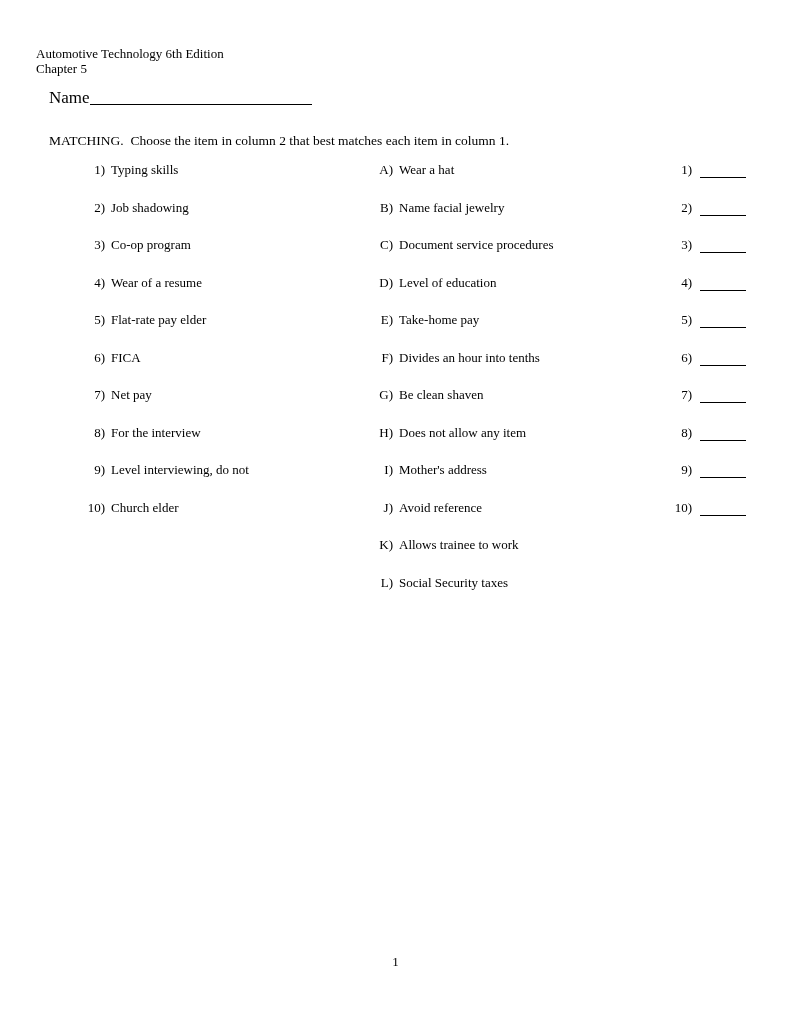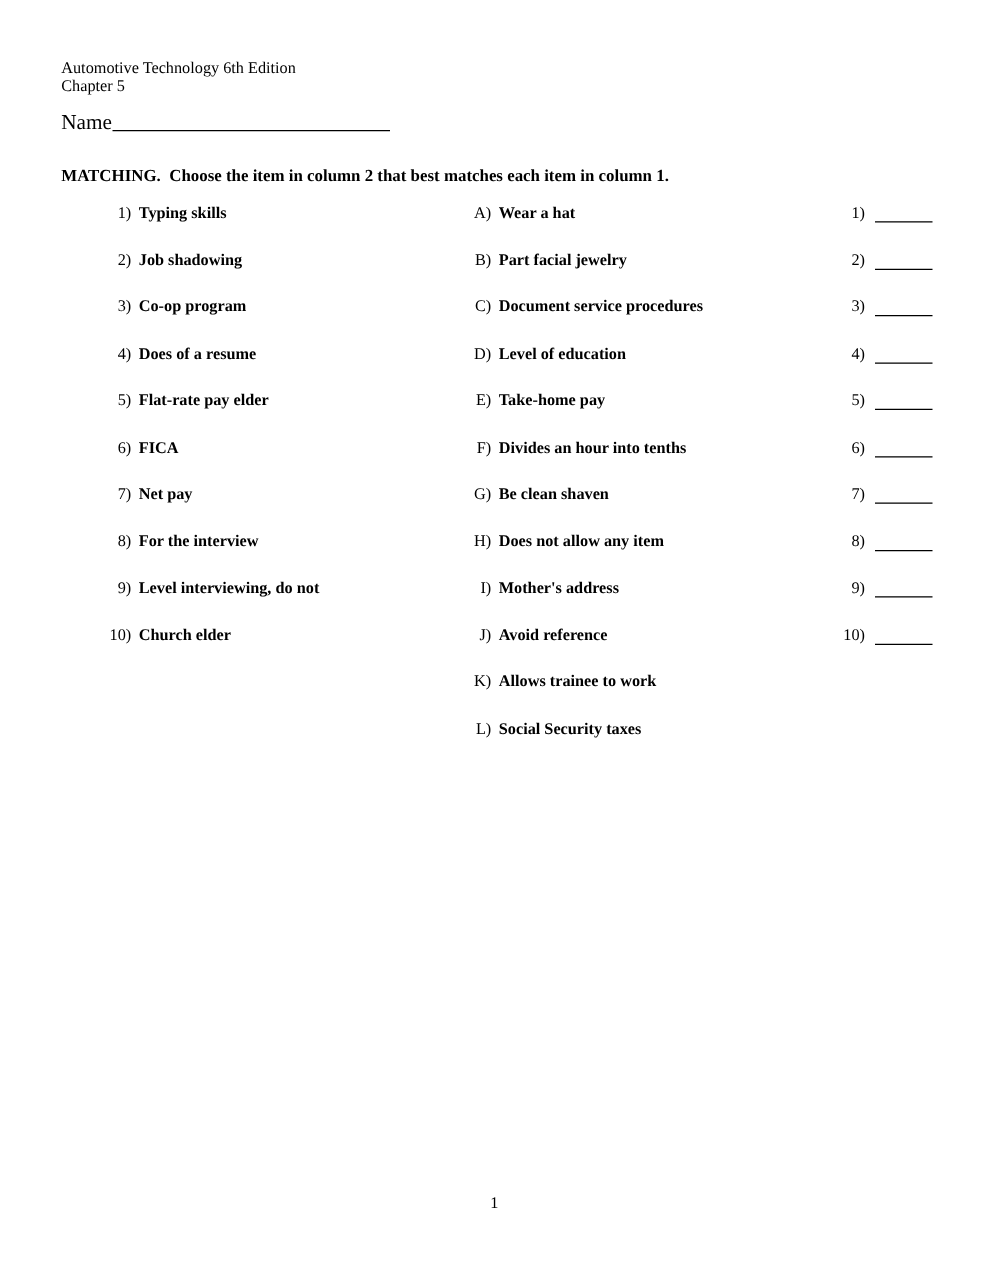--- a/index.html
+++ b/index.html
@@ -2,40 +2,40 @@
 <html><head>
 <meta charset="utf-8">
 <style>
   html, body { margin: 0; padding: 0; }
   body {
     width: 791px; height: 1024px;
     background: #ffffff; color: #000000;
     position: relative; overflow: hidden;
     font-family: "Liberation Serif", "DejaVu Serif", serif;
   }
-  .header { position: absolute; left: 49px; top: 47px; font-size: 13px; line-height: 14.5px; }
+  .header { position: absolute; left: 36px; top: 47px; font-size: 13px; line-height: 14.5px; }
   .name-row { position: absolute; left: 49px; top: 88px; font-size: 17px; }
   .name-blank {
     display: inline-block; width: 222px; height: 12px;
     border-bottom: 1.4px solid #000; vertical-align: -2px;
   }
   .instructions {
     position: absolute; left: 49px; top: 133px;
-    font-size: 13.5px; font-weight: bold; white-space: pre-wrap;
+    font-size: 13.5px; font-weight: normal; white-space: pre-wrap;
   }
   .col { position: absolute; top: 162px; }
   .col1 { left: 49px;  width: 285px; }
   .col2 { left: 340px; width: 295px; }
   .col3 { left: 640px; width: 130px; }
   .row { height: 37.55px; font-size: 13px; display: flex; align-items: flex-start; }
   .num { text-align: right; flex: none; }
   .col1 .num { width: 56px; }
   .col2 .num { width: 53px; }
   .col3 .num { width: 52px; }
-  .txt { margin-left: 6px; white-space: nowrap; font-weight: bold; }
+  .txt { margin-left: 6px; white-space: nowrap; }
   .answer-blank {
     width: 46px; height: 15px; margin-left: 8px; flex: none;
     border-bottom: 1.7px solid #000;
   }
   .page-number {
     position: absolute; top: 954px; left: 0; right: 0;
     text-align: center; font-size: 13px;
   }
 </style>
 </head>
@@ -64,21 +64,21 @@
       <span class="txt">Job shadowing</span>
     </div>
 
     <div class="row">
       <span class="num">3)</span>
       <span class="txt">Co-op program</span>
     </div>
 
     <div class="row">
       <span class="num">4)</span>
-      <span class="txt">Does of a resume</span>
+      <span class="txt">Wear of a resume</span>
     </div>
 
     <div class="row">
       <span class="num">5)</span>
       <span class="txt">Flat-rate pay elder</span>
     </div>
 
     <div class="row">
       <span class="num">6)</span>
       <span class="txt">FICA</span>
@@ -107,21 +107,21 @@
 
 <div class="col col2">
 
     <div class="row">
       <span class="num">A)</span>
       <span class="txt">Wear a hat</span>
     </div>
 
     <div class="row">
       <span class="num">B)</span>
-      <span class="txt">Part facial jewelry</span>
+      <span class="txt">Name facial jewelry</span>
     </div>
 
     <div class="row">
       <span class="num">C)</span>
       <span class="txt">Document service procedures</span>
     </div>
 
     <div class="row">
       <span class="num">D)</span>
       <span class="txt">Level of education</span>

